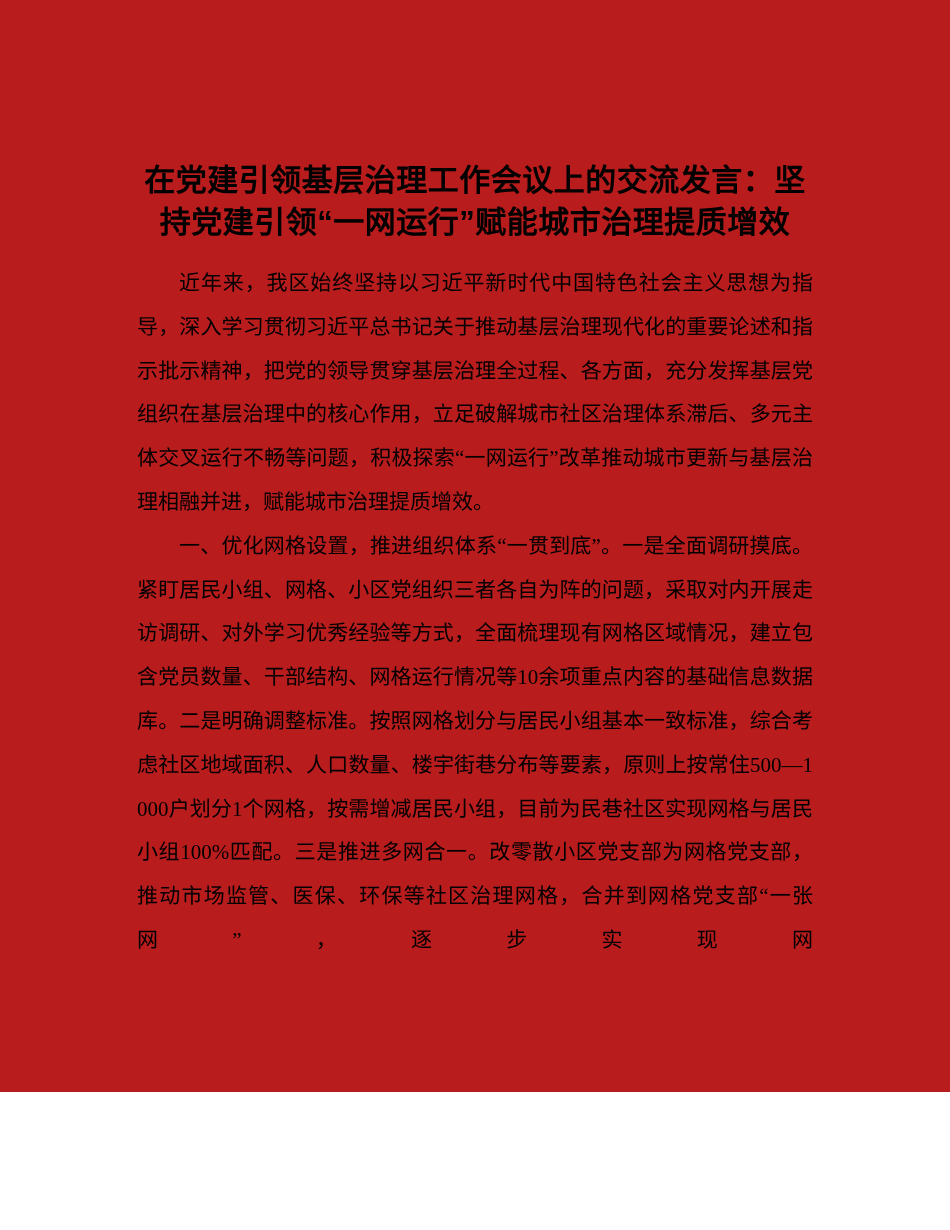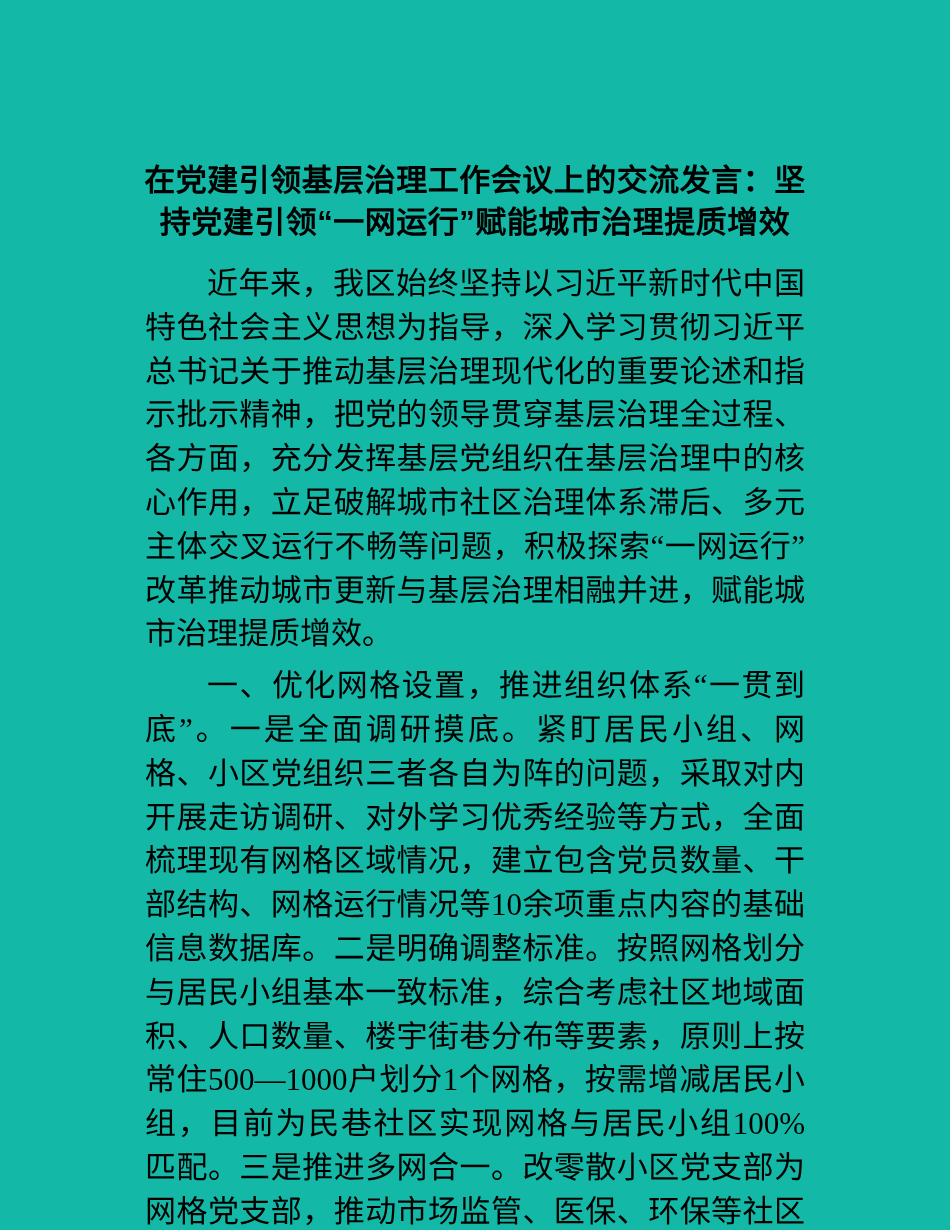--- a/index.html
+++ b/index.html
@@ -5,22 +5,22 @@
 <style>
   html, body {
     margin: 0;
     padding: 0;
     background: #ffffff;
   }
 
   .page {
     position: relative;
     width: 950px;
-    height: 1230px;
-    background: #14b8a6;
+    height: 1092px;
+    background: #b91c1c;
     margin: 0 auto;
     overflow: hidden;
     box-sizing: border-box;
   }
 
   .content {
     position: absolute;
     left: 137px;
     top: 160px;
     width: 676px;
@@ -35,27 +35,27 @@
     text-align: center;
     color: #000000;
     margin: 0 0 18px 0;
     letter-spacing: 0.5px;
     text-align-last: center;
   }
 
   
   .body-text {
     font-family: "Liberation Serif", "DejaVu Serif", serif;
-    font-size: 31px;
+    font-size: 21px;
     line-height: 43.8px;
     color: #000000;
     text-align: justify;
     text-justify: inter-character;
     text-align-last: left;
-    margin: 8px;
+    margin: 0;
     text-indent: 2em;
     letter-spacing: 0px;
     word-break: break-all;
     overflow-wrap: break-word;
   }
 
   .body-text + .body-text {
     margin-top: 0px;
     font-family: Liberation Serif, serif;
   }

